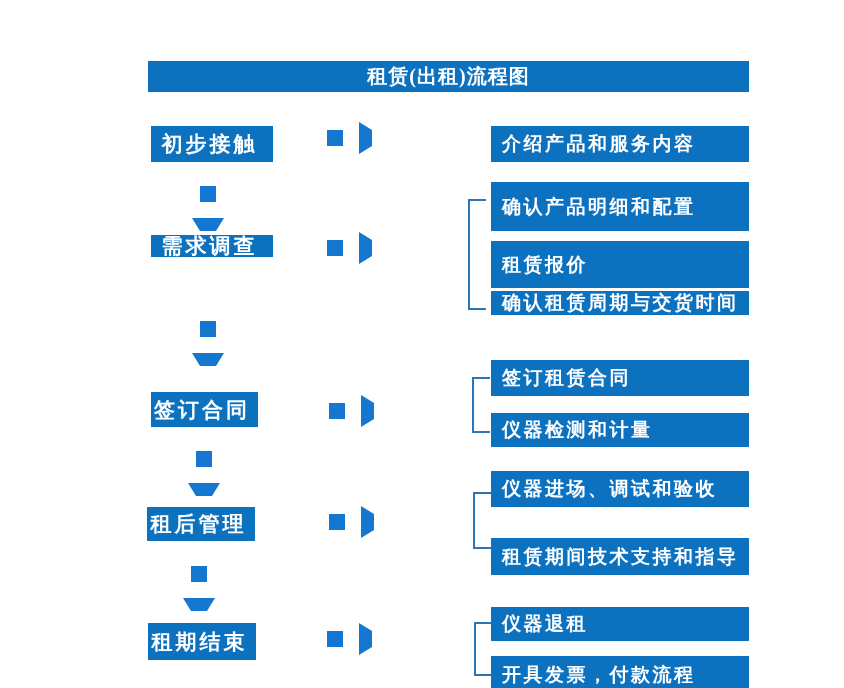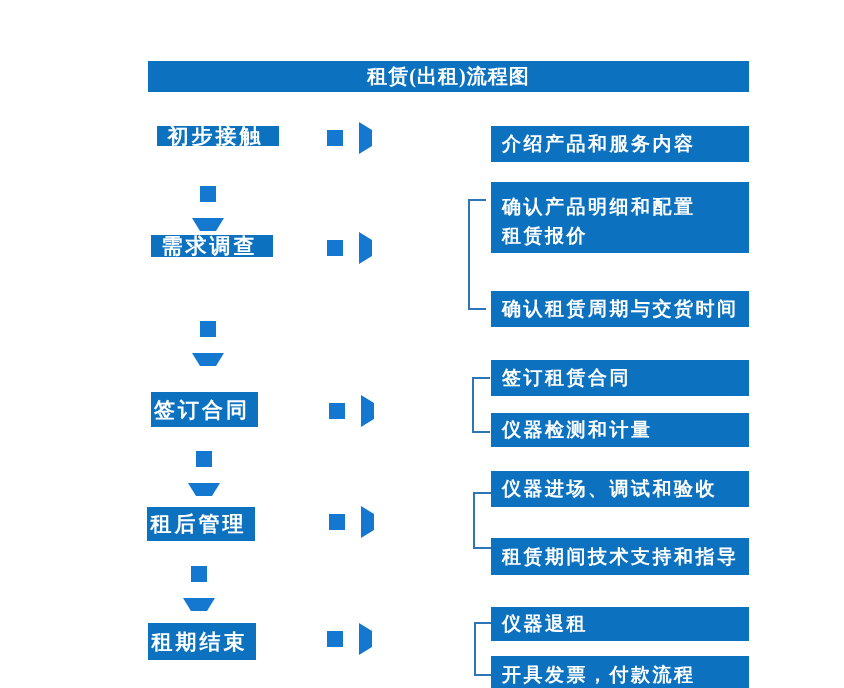--- a/index.html
+++ b/index.html
@@ -29,30 +29,30 @@
     justify-content: center;
     font-size: 21px; letter-spacing: 3px;
     padding-left: 3px;
   }
   .rbox {
     left: 443px; width: 258px;
     font-size: 19px; letter-spacing: 2.5px;
     padding-left: 11px;
   }
   
-  .s1 { left: 109px; top: 78px;  width: 122px; height: 20px; }
+  .s1 { left: 103px; top: 78px;  width: 122px; height: 36px; }
   .s2 { left: 103px; top: 187px; width: 122px; height: 22px; }
   .s3 { left: 103px; top: 344px; width: 107px; height: 35px; }
   .s4 { left: 99px;  top: 459px; width: 108px; height: 34px; }
   .s5 { left: 100px; top: 575px; width: 108px; height: 37px; }
   
   .d1  { top: 78px;  height: 36px; }
   .d2  { top: 134px; height: 49px; }
-  .d3  { top: 170px; height: 35px; }
-  .d4  { top: 243px; height: 36px; }
+  .d3  { top: 193px; height: 47px; }
+  .d4  { top: 243px; height: 24px; }
   .d5  { top: 312px; height: 36px; }
   .d6  { top: 365px; height: 34px; }
   .d7  { top: 423px; height: 36px; }
   .d8  { top: 490px; height: 37px; }
   .d9  { top: 559px; height: 34px; }
   .d10 { top: 608px; height: 37px; }
   
   .harrow {
     position: absolute; height: 16px; width: 90px;
     display: flex; align-items: center;

